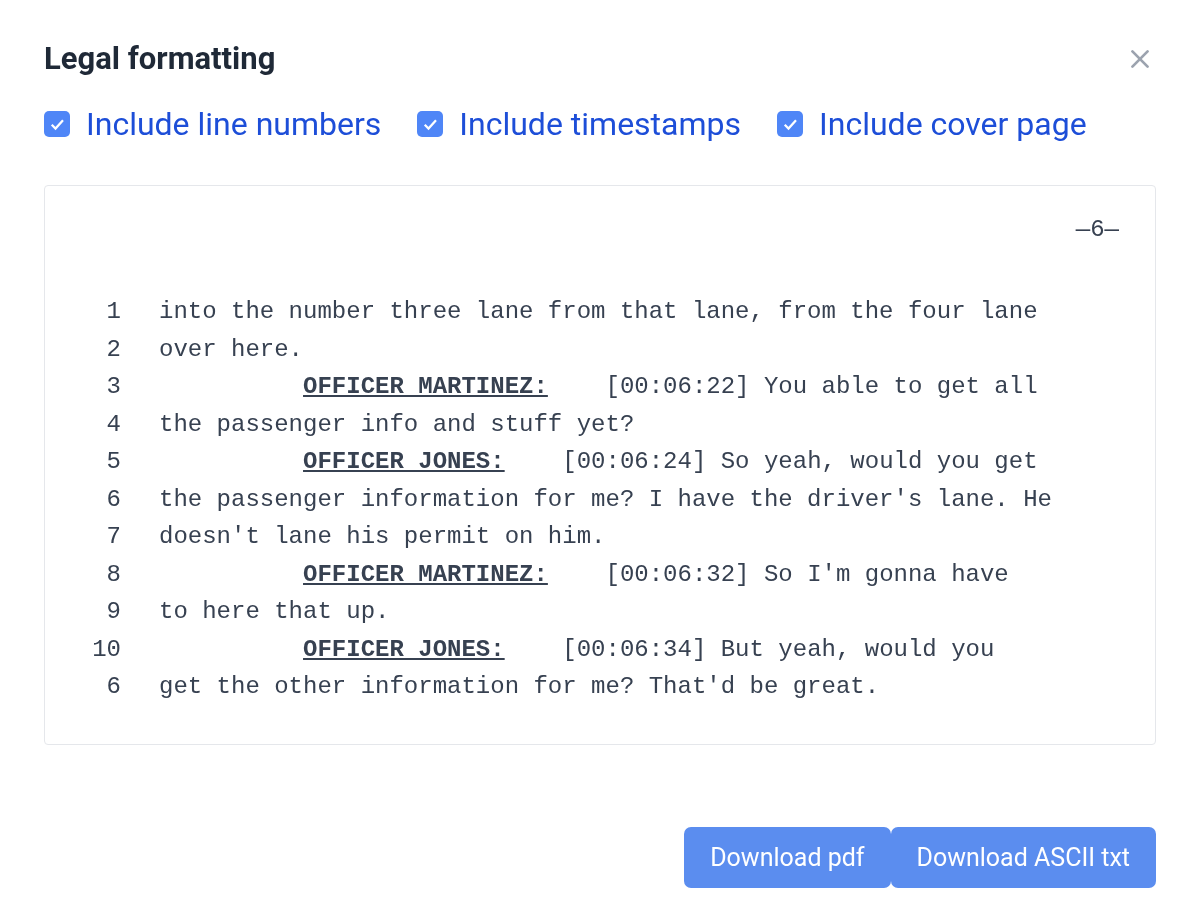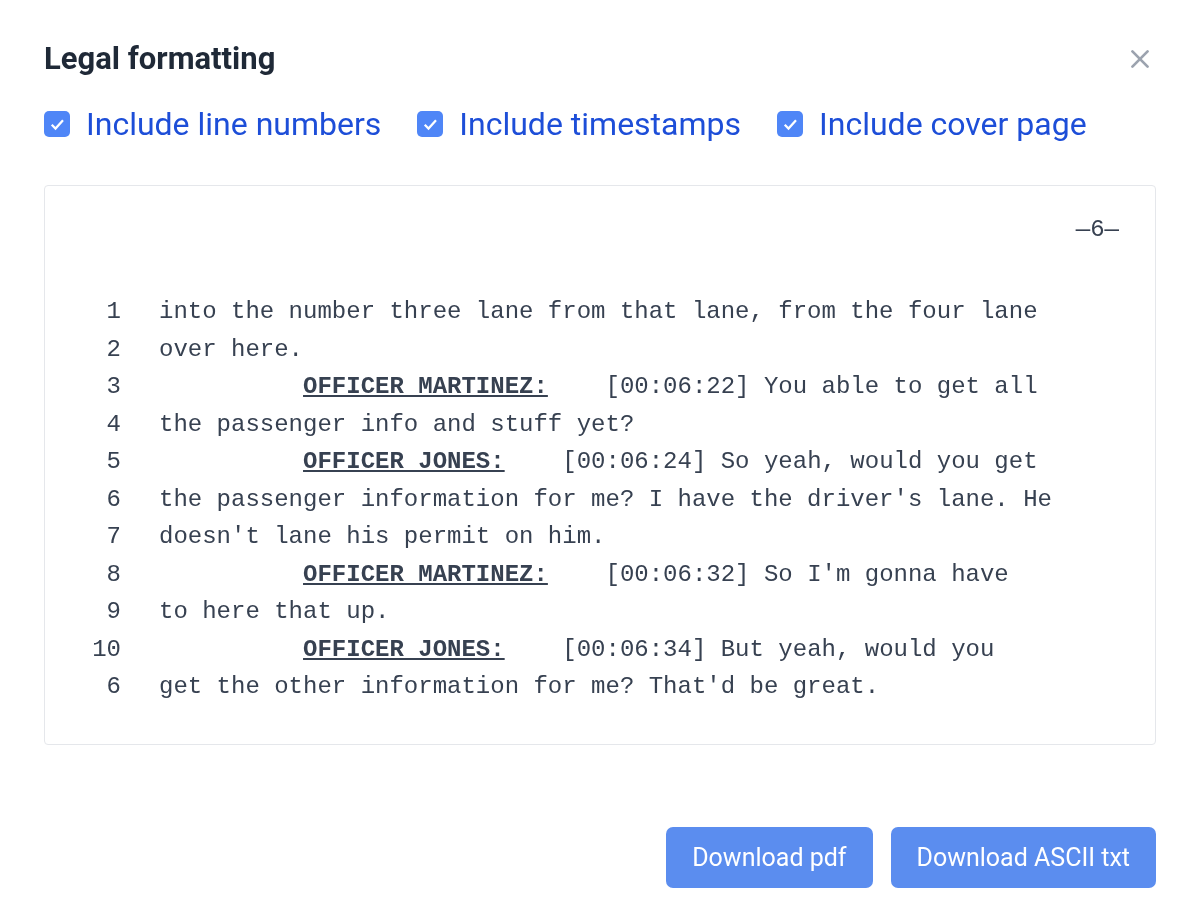--- a/index.html
+++ b/index.html
@@ -112,21 +112,20 @@
     }
     .speaker {
       font-weight: 700;
       text-decoration: underline;
     }
     .footer {
       position: absolute;
       bottom: 30px;
       right: 44px;
       display: flex;
-      gap: 18px;
     }
     .btn {
       background: #5b8def;
       color: #fff;
       border: none;
       border-radius: 7px;
       padding: 16px 26px;
       font-size: 25px;
       font-family: inherit;
       cursor: pointer;

